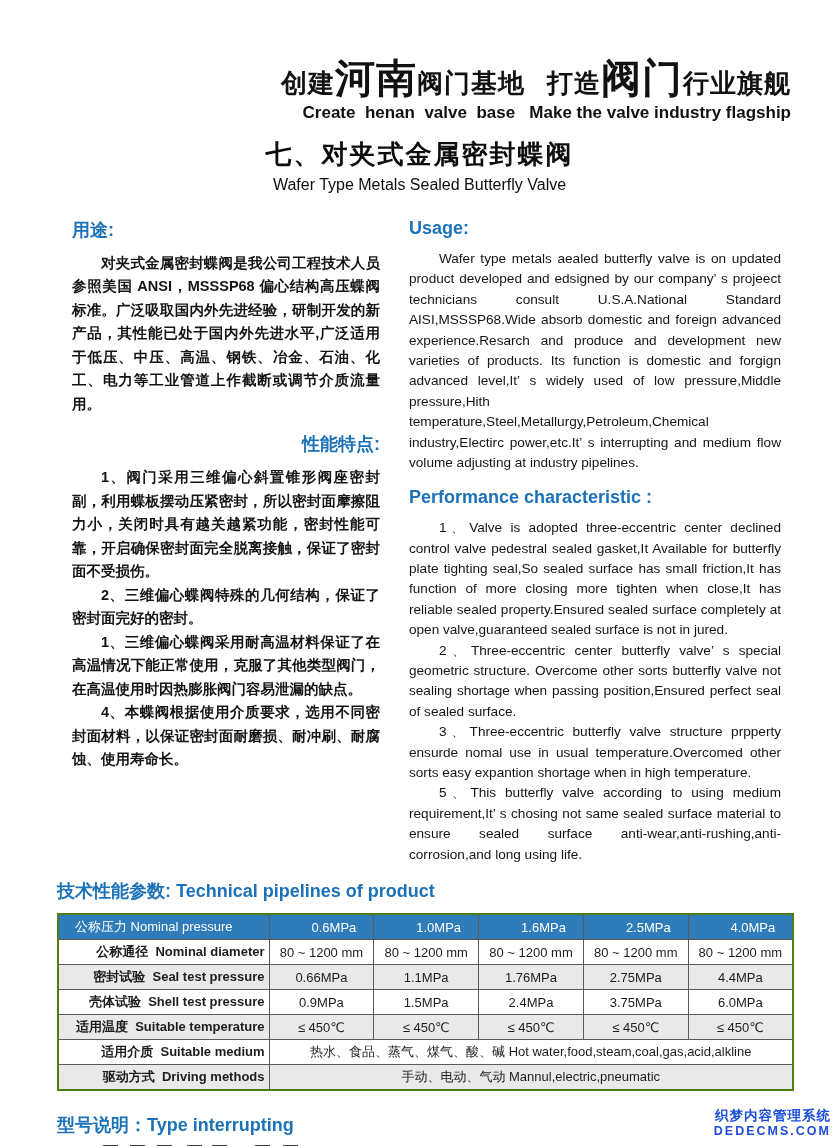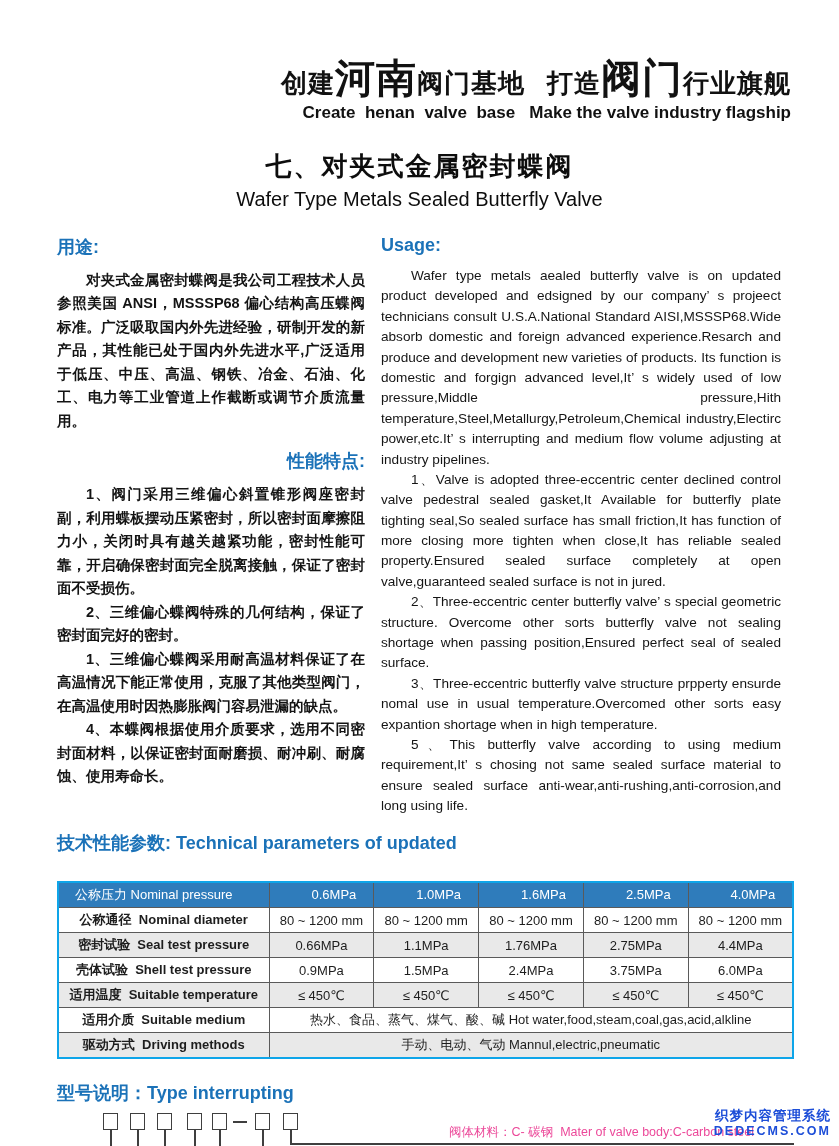--- a/index.html
+++ b/index.html
@@ -8,42 +8,42 @@
   .page { position:relative; width:839px; height:1146px; background:#fff; margin:0 auto; overflow:hidden; }
 
   
   .hdr { text-align:right; padding:58px 48px 0 0; line-height:1; }
   .hdr-cn { font-weight:bold; color:#111; font-size:26px; letter-spacing:1px; white-space:nowrap; }
   .hdr-cn .big { font-size:40px; }
   .hdr-cn .gap { display:inline-block; width:22px; }
   .hdr-en { font-weight:bold; color:#111; font-size:17px; margin-top:6px; white-space:pre; }
 
   
-  .title { text-align:center; margin-top:28px; }
+  .title { text-align:center; margin-top:16px; }
   .title-cn { font-size:26px; font-weight:bold; color:#0d0d0d; letter-spacing:2px; }
-  .title-en { font-size:20px; color:#0d0d0d; margin-top:4px; font-weight:500; }
+  .title-en { font-size:16px; color:#0d0d0d; margin-top:4px; font-weight:500; }
 
   
-  .cols { display:flex; padding:16px 58px 0 57px; gap:16px; }
+  .cols { display:flex; padding:16px 58px 0 57px; gap:29px;margin-left:15px; }
   .col-left { width:308px; flex:none; }
   .col-right { flex:1; }
   .sect-h { color:#1b72b8; font-weight:bold; font-size:18px; margin:8px 0 10px 0; }
   .cn-body { font-size:14.5px; line-height:1.62; text-align:justify; font-weight:600; color:#141414; }
   .cn-body p { text-indent:2em; }
   .en-body { font-size:13.6px; line-height:1.5; text-align:justify; font-weight:500; color:#141414; }
   .en-body p { text-indent:2.2em; }
 
   
   .tbl-h { color:#1b72b8; font-weight:bold; font-size:18px; padding:14px 46px 10px 57px; }
-  table.params { border-collapse:collapse; margin-left:57px; width:737px; border:2px solid #0ea5e9; table-layout:fixed;margin-top:16px; }
+  table.params { border-collapse:collapse; margin-left:57px; width:737px; border:2px solid #4d7c0f; table-layout:fixed; }
   table.params col.c0 { width:211px; }
   table.params th, table.params td { border:1px solid #5a5a5a; font-size:13px; padding:3px 4px; text-align:center; height:21px; }
   table.params thead th { background:#2f7cbb; color:#fff; font-weight:500; height:26px;padding-left:29px; }
   table.params thead th.lbl { text-align:left; padding-left:16px; }
-  table.params td.lbl { text-align:center; padding-left:4px; font-weight:600; white-space:pre; }
+  table.params td.lbl { text-align:right; padding-left:4px; font-weight:600; white-space:pre; }
   table.params tr.alt td { background:#e9e9e9; }
   table.params td.val { font-weight:500; }
 
   
   .type-h { color:#1b72b8; font-weight:bold; font-size:18px; padding:22px 46px 8px 57px; }
   .diagram { position:relative; margin-left:57px; width:737px; height:186px; }
   .tx-box { position:absolute; top:0; width:15px; height:17px; border:1.5px solid #3f3f3f; background:#fff; }
   .tx-dash { position:absolute; background:#3f3f3f; height:2px; width:14px; top:8px; left:176px; }
   .tx-v { position:absolute; width:1.5px; background:#3f3f3f; top:17px; }
   .tx-l { position:absolute; height:1.5px; background:#3f3f3f; }
@@ -80,30 +80,31 @@
         <p>2、三维偏心蝶阀特殊的几何结构，保证了密封面完好的密封。</p>
         <p>1、三维偏心蝶阀采用耐高温材料保证了在高温情况下能正常使用，克服了其他类型阀门，在高温使用时因热膨胀阀门容易泄漏的缺点。</p>
         <p>4、本蝶阀根据使用介质要求，选用不同密封面材料，以保证密封面耐磨损、耐冲刷、耐腐蚀、使用寿命长。</p>
       </div>
     </div>
     <div class="col-right">
       <div class="sect-h">Usage:</div>
       <div class="en-body">
         <p>Wafer type metals aealed butterfly valve is on updated product developed and edsigned by our company’ s projeect technicians consult U.S.A.National Standard AISI,MSSSP68.Wide absorb domestic and foreign advanced experience.Resarch and produce and development new varieties of products. Its function is domestic and forgign advanced level,It’ s widely used of low pressure,Middle pressure,Hith temperature,Steel,Metallurgy,Petroleum,Chemical industry,Electirc power,etc.It’ s interrupting and medium flow volume adjusting at industry pipelines.</p>
       </div>
+      <div class="sect-h" style="margin-top:14px;">Performance characteristic :</div>
       <div class="en-body">
         <p>1、Valve is adopted three-eccentric center declined control valve pedestral sealed gasket,It Available for butterfly plate tighting seal,So sealed surface has small friction,It has function of more closing more tighten when close,It has reliable sealed property.Ensured sealed surface completely at open valve,guaranteed sealed surface is not in jured.</p>
         <p>2、Three-eccentric center butterfly valve’ s special geometric structure. Overcome other sorts butterfly valve not sealing shortage when passing position,Ensured perfect seal of sealed surface.</p>
         <p>3、Three-eccentric butterfly valve structure prpperty ensurde nomal use in usual temperature.Overcomed other sorts easy expantion shortage when in high temperature.</p>
         <p>5、This butterfly valve according to using medium requirement,It’ s chosing not same sealed surface material to ensure sealed surface anti-wear,anti-rushing,anti-corrosion,and long using life.</p>
       </div>
     </div>
   </div>
 
-  <div class="tbl-h">技术性能参数: Technical parameters of updated</div>
+  <div class="tbl-h">技术性能参数: Technical pipelines of product</div>
   <table class="params">
     <colgroup>
         <col class="c0">
         <col>
         <col>
         <col>
         <col>
         <col>
       </colgroup>
     <thead>

